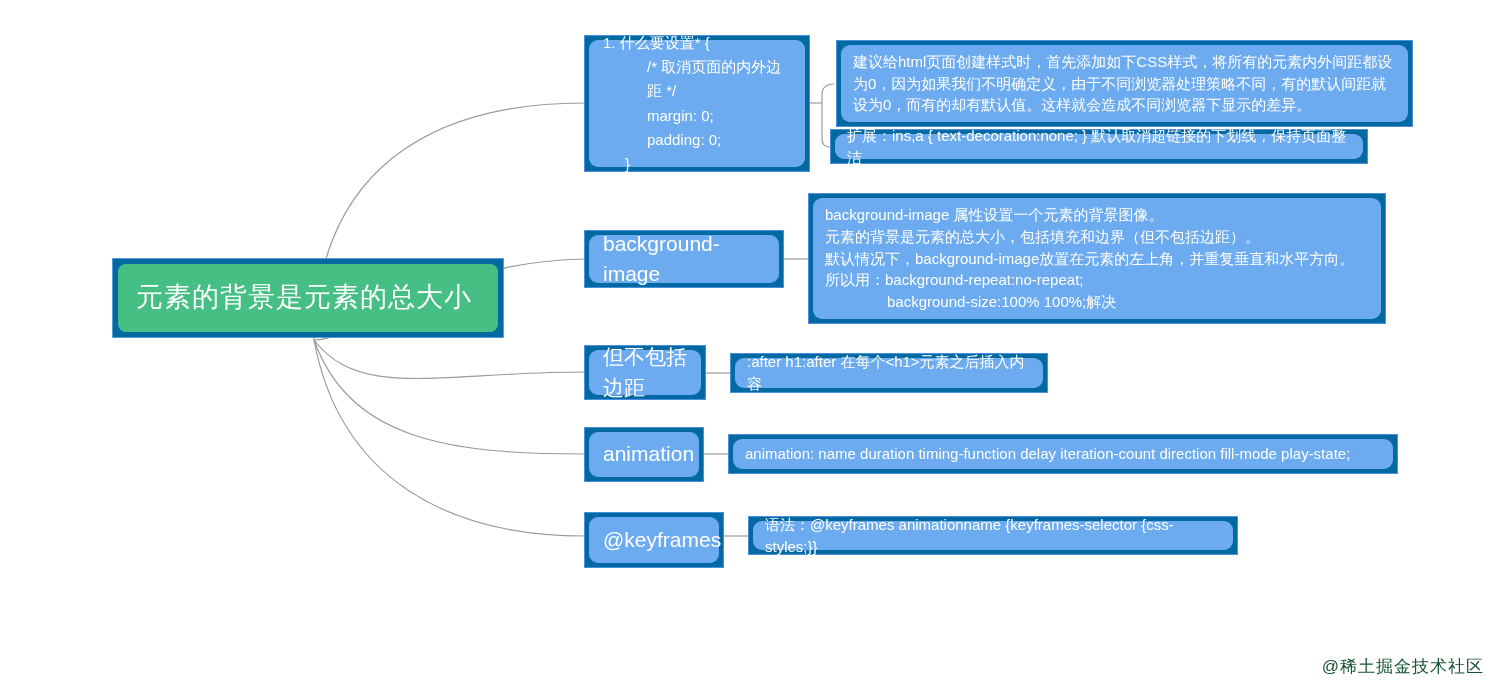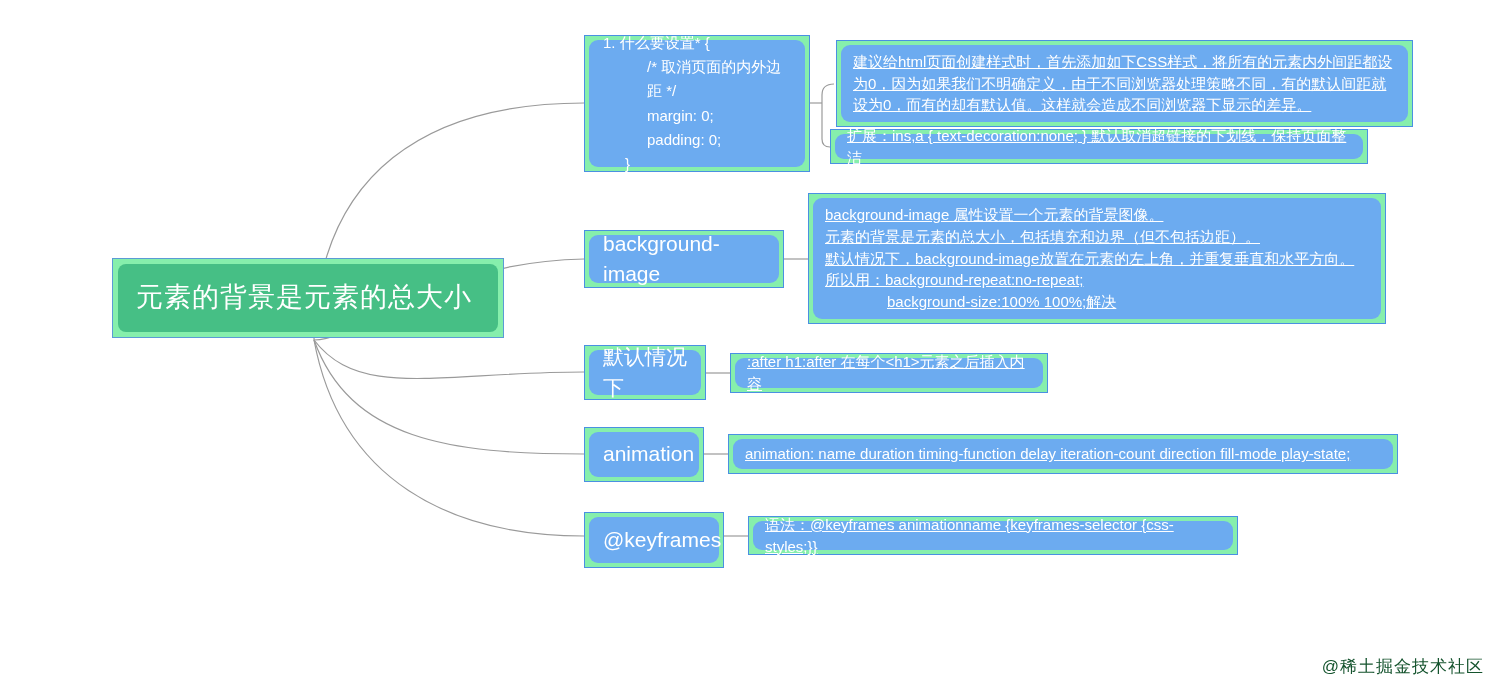--- a/index.html
+++ b/index.html
@@ -27,21 +27,21 @@
     width: 1512px;
     height: 696px;
     pointer-events: none;
   }
 
   
   .node {
     position: absolute;
     box-sizing: border-box;
     border: 1px solid #4a90e2;
-    background: #86efac;
+    background: #0369a1;
     padding: 4px;
     z-index: 3;
   }
   .node .inner {
     box-sizing: border-box;
     width: 100%;
     height: 100%;
     border-radius: 9px;
     background: #6cabf0;
     color: #ffffff;
@@ -71,21 +71,20 @@
   .node.branch .inner {
     font-size: 21px;
     justify-content: center;
     padding: 0 14px;
   }
 
   
   .node.leaf .inner {
     font-size: 15px;
     padding: 7px 12px;
-    text-decoration: underline;
   }
   .node.leaf.oneline .inner {
     font-size: 15px;
     justify-content: center;
     padding: 8px 12px;
   }
 
   .node.code .inner {
     font-size: 15px;
     padding: 10px 14px;
@@ -190,21 +189,21 @@
     <div class="inner">
       <span class="line">background-image 属性设置一个元素的背景图像。</span>
       <span class="line">元素的背景是元素的总大小，包括填充和边界（但不包括边距）。</span>
       <span class="line">默认情况下，background-image放置在元素的左上角，并重复垂直和水平方向。</span>
       <span class="line">所以用：background-repeat:no-repeat;</span>
       <span class="line indent3">background-size:100% 100%;解决</span>
     </div>
   </div>
 
   <div class="node branch" id="n-pseudo">
-    <div class="inner">默认情况下</div>
+    <div class="inner">但不包括边距</div>
   </div>
 
   <div class="node leaf oneline" id="n-pseudo-desc">
     <div class="inner">:after h1:after 在每个&lt;h1&gt;元素之后插入内容</div>
   </div>
 
   <div class="node branch" id="n-animation">
     <div class="inner">animation</div>
   </div>
 

